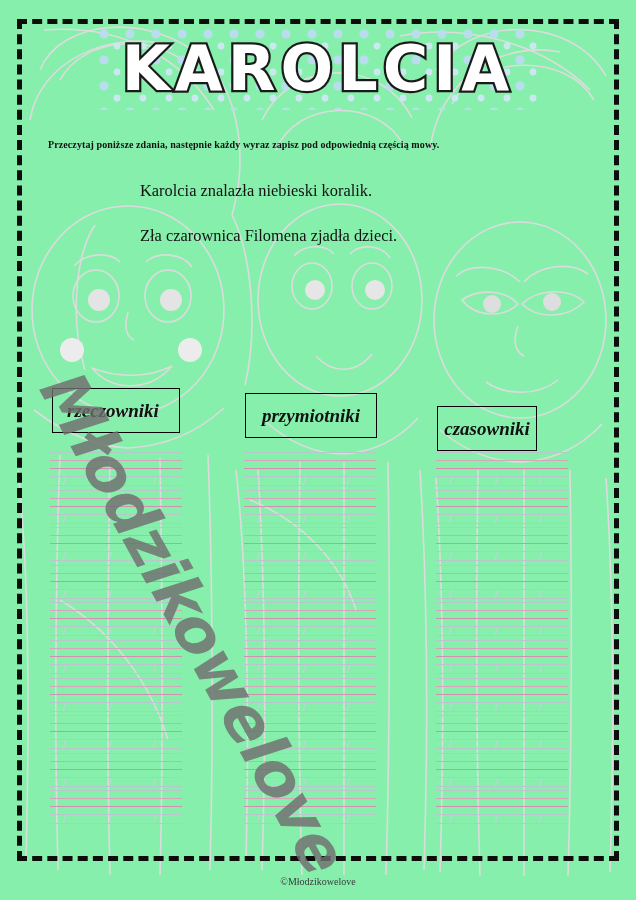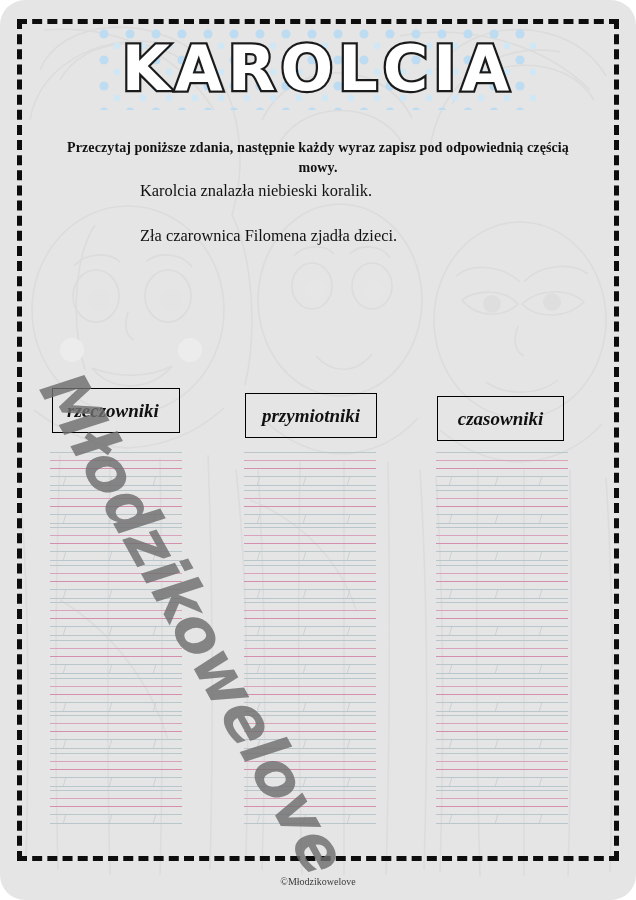--- a/index.html
+++ b/index.html
@@ -11,22 +11,21 @@
   body {
     font-family: "Liberation Serif", "DejaVu Serif", serif;
     color: #111111;
   }
 
   .page {
     position: relative;
     width: 636px;
     height: 900px;
     overflow: hidden;
-    background: #e5e5e5;
-    border-radius: 25px;
+    background: #86efac;
   }
 
   
   .bg-art {
     position: absolute;
     inset: 0;
     z-index: 0;
     pointer-events: none;
   }
 
@@ -57,23 +56,22 @@
   }
   .title-svg { display: block; }
 
   
   .instruction {
     position: absolute;
     left: 48px;
     top: 138px;
     width: 540px;
     z-index: 4;
-    text-align: center;
     font-weight: bold;
-    font-size: 14px;
+    font-size: 10px;
     line-height: 1.45;
     letter-spacing: 0.1px;
   }
 
   
   .sentences {
     position: absolute;
     left: 140px;
     top: 182px;
     width: 420px;
@@ -105,21 +103,21 @@
   .cat-nouns {
     left: 52px; top: 388px; width: 128px;
     justify-content: flex-start;
     padding-left: 14px;
   }
   .cat-adj {
     left: 245px; top: 393px; width: 132px;
     justify-content: center;
   }
   .cat-verbs {
-    left: 437px; top: 396px; width: 127px;
+    left: 437px; top: 406px; width: 100px;
     justify-content: center;
   }
 
   
   .lines-col {
     position: absolute;
     z-index: 2;
     top: 450px;
     height: 392px;
     overflow: hidden;

